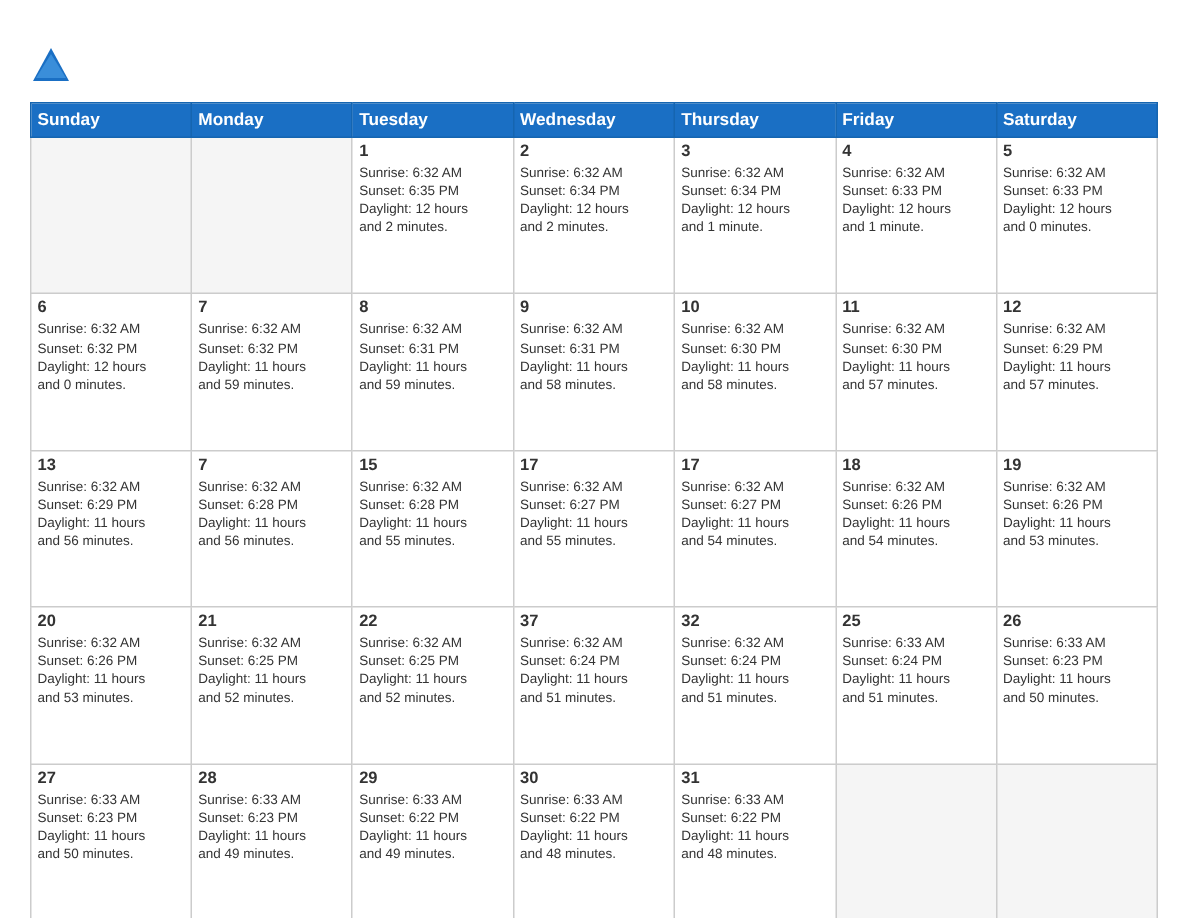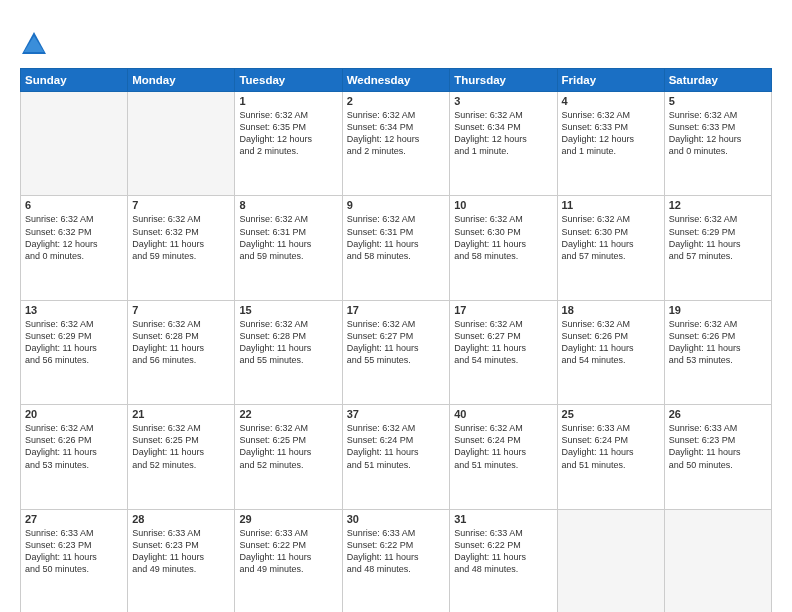--- a/index.html
+++ b/index.html
@@ -302,21 +302,21 @@
 and 52 minutes.</div>
           </td>
           <td>
             <span class="day-number">37</span>
             <div class="day-info" style="white-space: pre-line;">Sunrise: 6:32 AM
 Sunset: 6:24 PM
 Daylight: 11 hours
 and 51 minutes.</div>
           </td>
           <td>
-            <span class="day-number">40</span>
+            <span class="day-number">32</span>
             <div class="day-info" style="white-space: pre-line;">Sunrise: 6:32 AM
 Sunset: 6:24 PM
 Daylight: 11 hours
 and 51 minutes.</div>
           </td>
           <td>
             <span class="day-number">25</span>
             <div class="day-info" style="white-space: pre-line;">Sunrise: 6:33 AM
 Sunset: 6:24 PM
 Daylight: 11 hours

